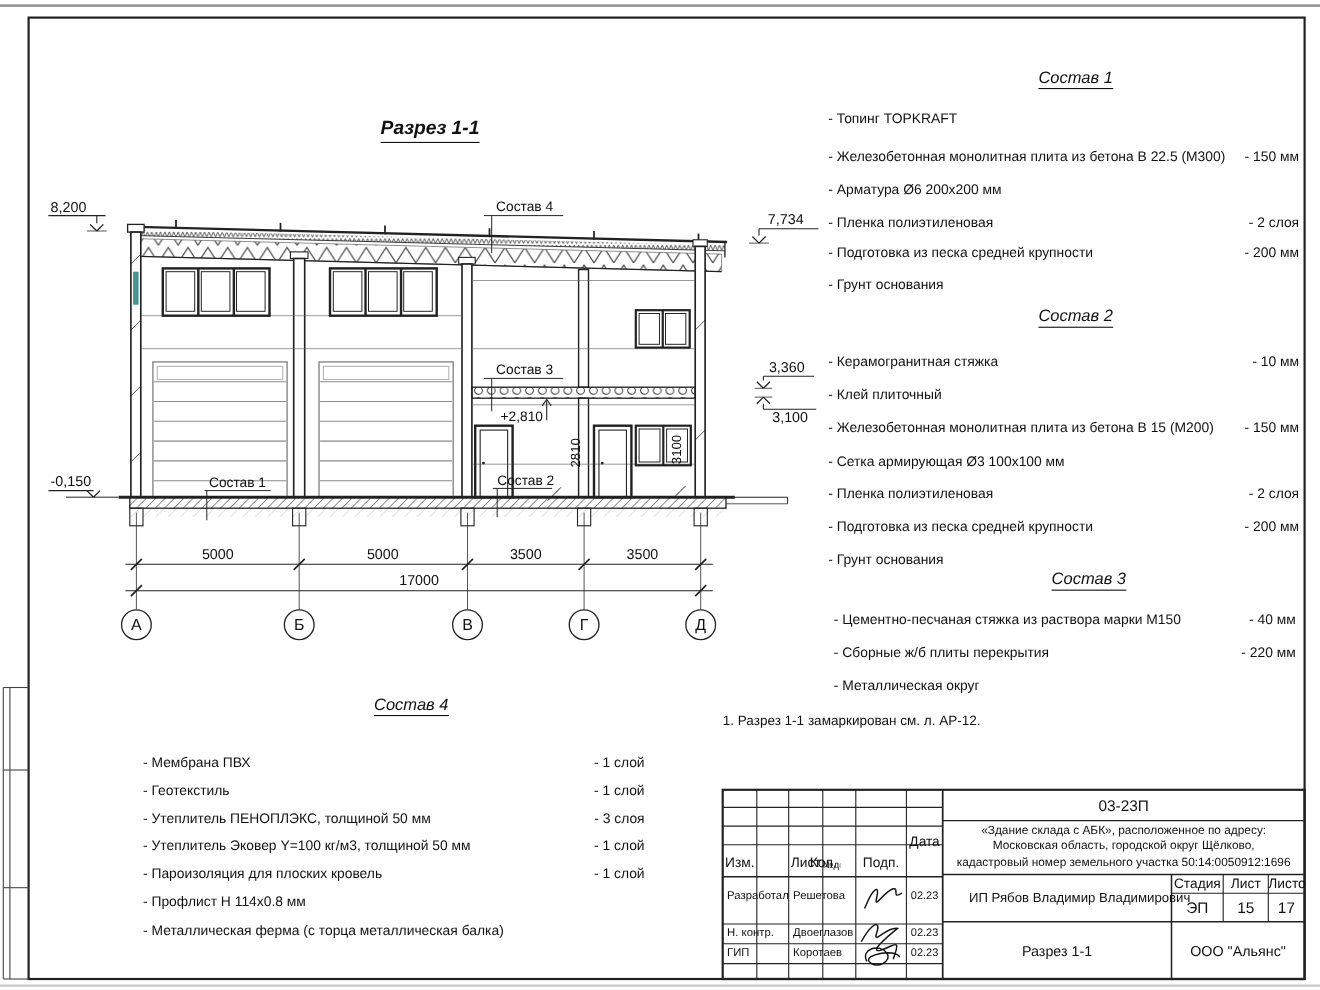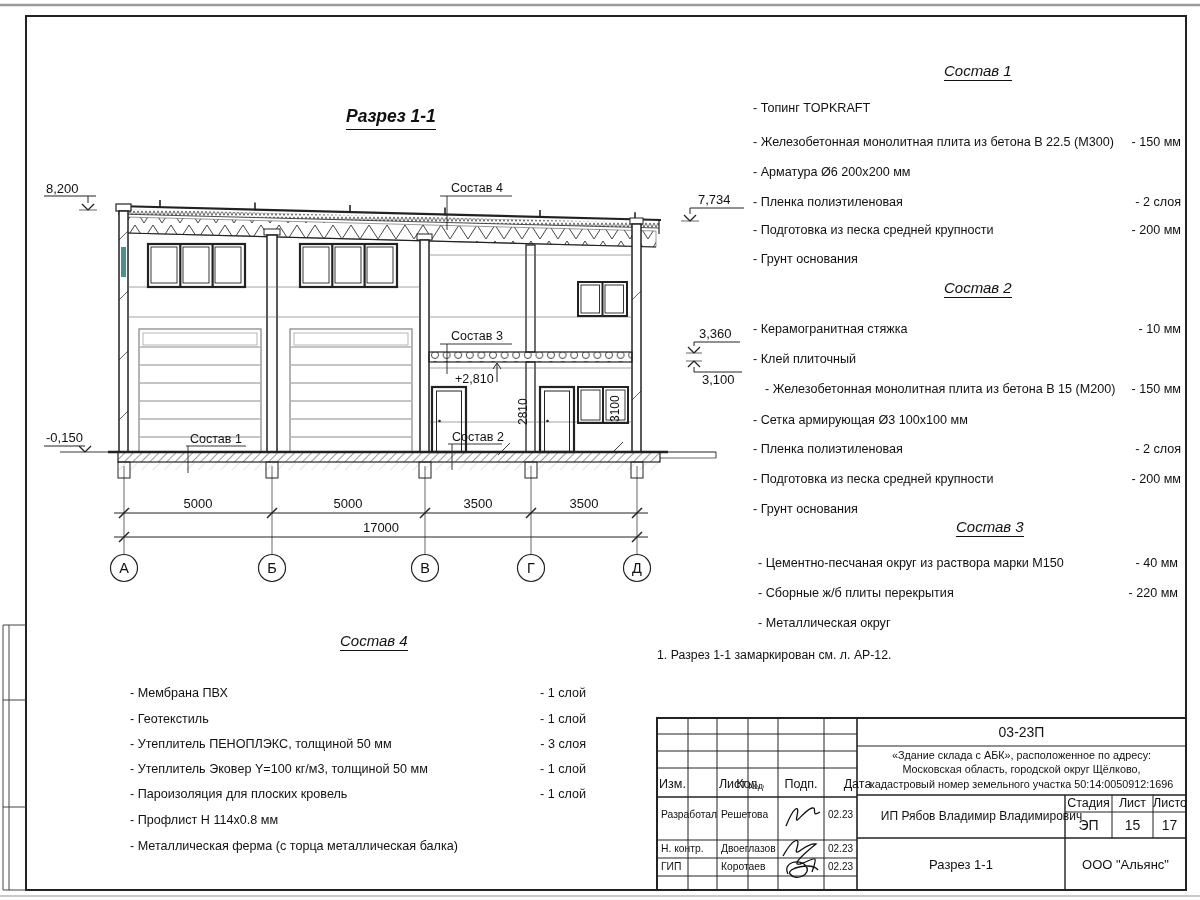--- a/index.html
+++ b/index.html
@@ -358,21 +358,21 @@
 <div class="lst-head" style="left:944px;top:279px;">Состав 2</div>
 <div class="abs" style="left:753px;top:0;width:428px;height:520px;">
   <div class="lst-row" style="top:322px;left:0;right:0;">
         <span>- Керамогранитная стяжка</span>
         <span class="val">- 10 мм</span>
       </div>
   <div class="lst-row" style="top:352px;left:0;right:0;">
         <span>- Клей плиточный</span>
         <span class="val"></span>
       </div>
-  <div class="lst-row" style="top:382px;left:12px;right:0;">
+  <div class="lst-row" style="top:382px;left:0;right:0;">
         <span>- Железобетонная  монолитная плита из бетона В 15 (М200)</span>
         <span class="val">- 150 мм</span>
       </div>
   <div class="lst-row" style="top:413px;left:0;right:0;">
         <span>- Сетка армирующая Ø3 100х100 мм</span>
         <span class="val"></span>
       </div>
   <div class="lst-row" style="top:442px;left:0;right:0;">
         <span>- Пленка полиэтиленовая</span>
         <span class="val">-  2 слоя</span>
@@ -383,21 +383,21 @@
       </div>
   <div class="lst-row" style="top:502px;left:0;right:0;">
         <span>- Грунт основания</span>
         <span class="val"></span>
       </div>
 </div>
 
 <div class="lst-head" style="left:956px;top:518px;">Состав 3</div>
 <div class="abs" style="left:758px;top:0;width:420px;height:640px;">
   <div class="lst-row" style="top:556px;left:0;right:0;">
-        <span>- Цементно-песчаная округ  из раствора марки М150</span>
+        <span>- Цементно-песчаная стяжка  из раствора марки М150</span>
         <span class="val">- 40 мм</span>
       </div>
   <div class="lst-row" style="top:586px;left:0;right:0;">
         <span>- Сборные ж/б плиты перекрытия</span>
         <span class="val">- 220 мм</span>
       </div>
   <div class="lst-row" style="top:616px;left:0;right:0;">
         <span>- Металлическая  округ</span>
         <span class="val"></span>
       </div>
@@ -435,21 +435,21 @@
       </div>
 </div>
 
 <div class="note" style="left:657px;top:648px;">1. Разрез 1-1 замаркирован см. л. АР-12.</div>
 
 <div class="tb c" style="left:657px;top:777px;width:31px;font-size:12.5px;">Изм.</div>
 <div class="tb c" style="left:688px;top:777px;width:29px;font-size:12.5px;margin-left:46px;">Кол.</div>
 <div class="tb c" style="left:717px;top:777px;width:31px;font-size:12.5px;">Лист</div>
 <div class="tb c" style="left:748px;top:781px;width:16px;font-size:9px;">№док.</div>
 <div class="tb c" style="left:778px;top:777px;width:46px;font-size:12.5px;">Подп.</div>
-<div class="tb c" style="left:824px;top:777px;width:33px;font-size:12.5px;padding-left:17px;">Дата</div>
+<div class="tb c" style="left:824px;top:758px;width:33px;font-size:12.5px;">Дата</div>
 
 <div class="tb" style="left:661px;top:809px;width:56px;font-size:10.3px;">Разработал</div>
 <div class="tb" style="left:721px;top:809px;width:57px;font-size:10.3px;">Решетова</div>
 <div class="tb c" style="left:824px;top:809px;width:33px;font-size:10px;">02.23</div>
 <div class="tb" style="left:661px;top:843px;width:56px;font-size:10.3px;">Н. контр.</div>
 <div class="tb" style="left:721px;top:843px;width:57px;font-size:10.3px;">Двоеглазов</div>
 <div class="tb c" style="left:824px;top:843px;width:33px;font-size:10px;">02.23</div>
 <div class="tb" style="left:661px;top:861px;width:56px;font-size:10.3px;">ГИП</div>
 <div class="tb" style="left:721px;top:861px;width:57px;font-size:10.3px;">Коротаев</div>
 <div class="tb c" style="left:824px;top:861px;width:33px;font-size:10px;">02.23</div>

